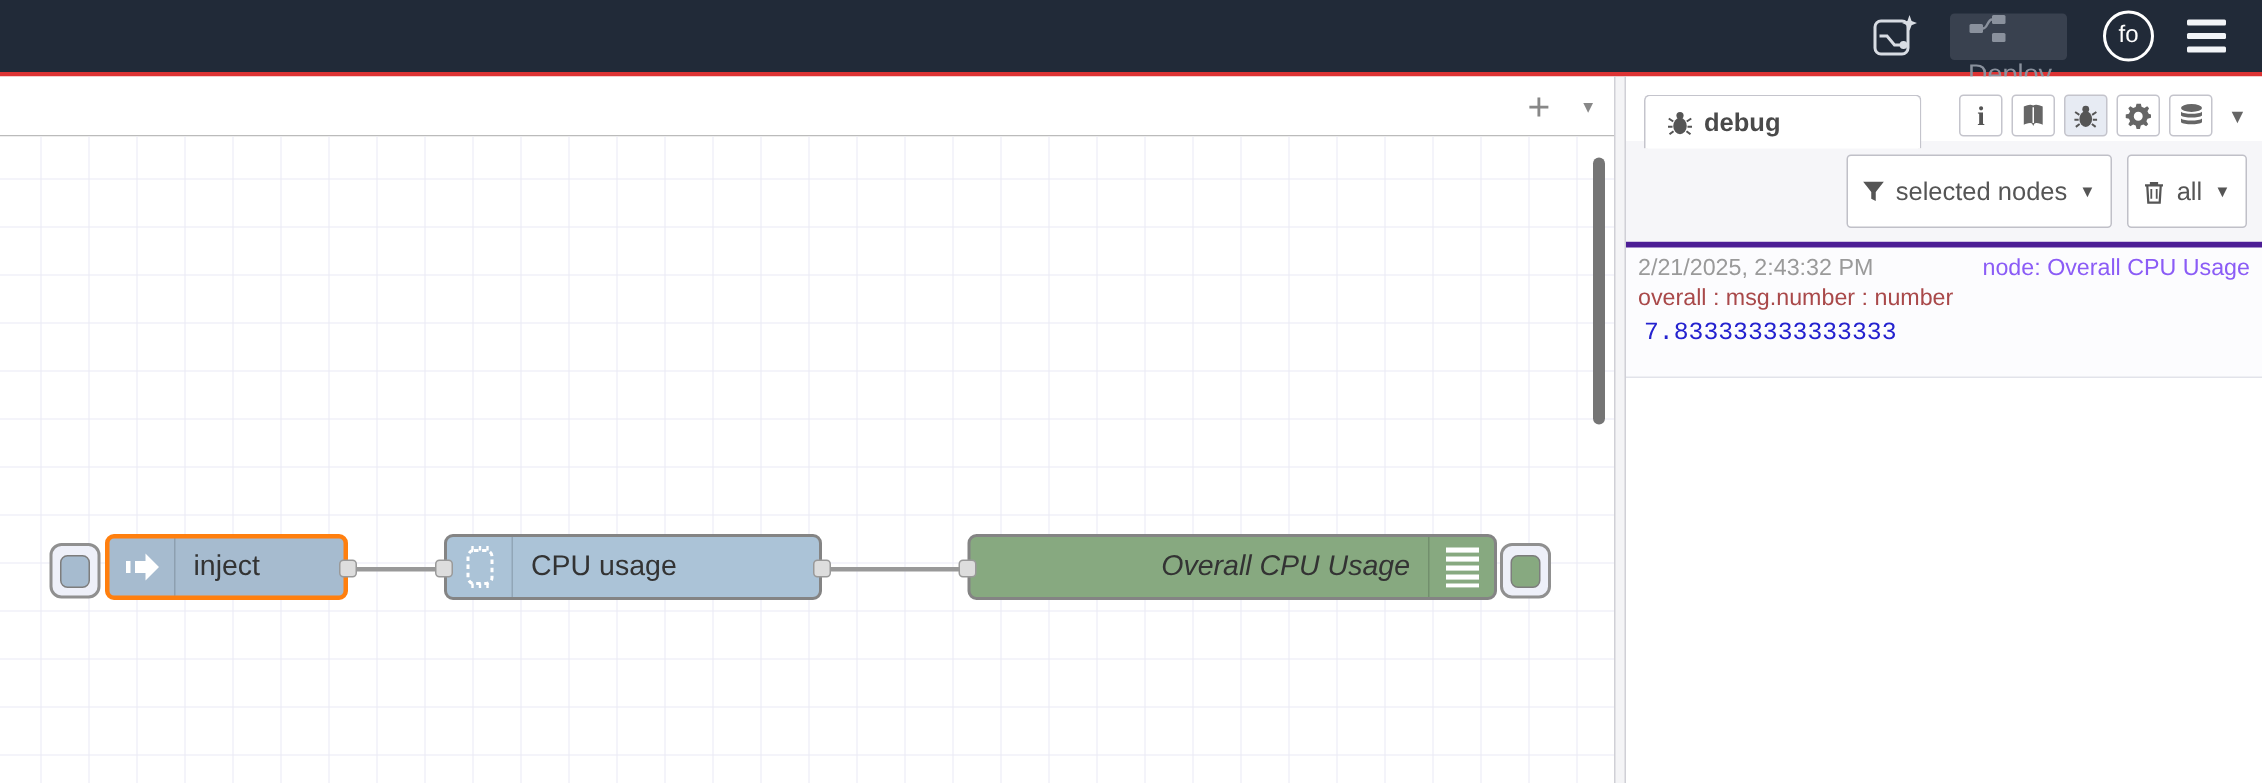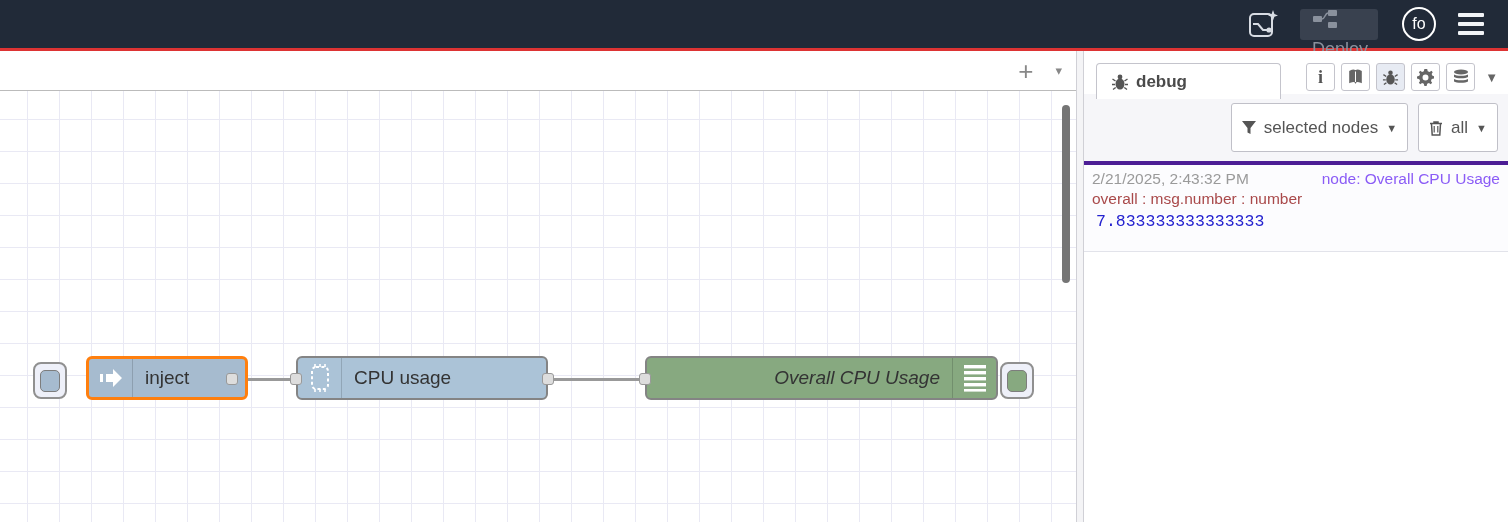--- a/index.html
+++ b/index.html
@@ -118,21 +118,21 @@
 
     <div class="canvas">
 
       <div class="side-btn" style="left:33px; top:271px;">
         <div class="inner" style="background:#a6bbcf;"></div>
       </div>
 
       <div class="wire" style="left:231px; top:287px; width:70px;"></div>
       <div class="wire" style="left:547px; top:287px; width:104px;"></div>
 
-      <div class="node selected" style="left:70px; top:265px; width:162px; background:#a6bbcf;margin-left:16px;">
+      <div class="node selected" style="left:70px; top:265px; width:162px; background:#a6bbcf;">
         <div class="node-icon-sec left">
           <span>
             <svg width="26" height="26" viewBox="0 0 26 26">
               <rect x="2" y="9" width="3" height="8" fill="#fff"></rect>
               <path d="M8 9 L15 9 L15 4 L24 13 L15 22 L15 17 L8 17 Z" fill="#fff"></path>
             </svg>
           </span>
         </div>
         <div class="node-label">inject</div>
       </div>

